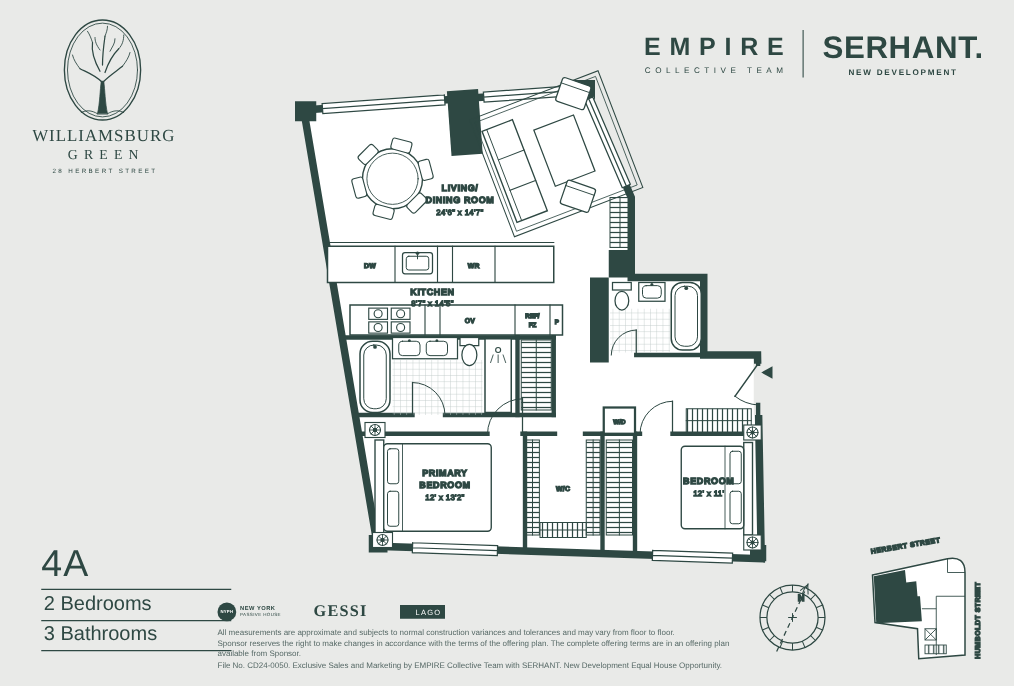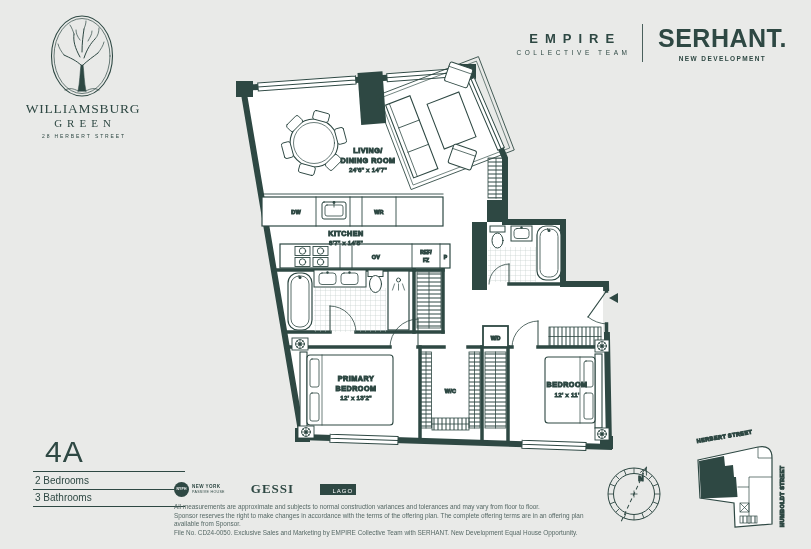--- a/index.html
+++ b/index.html
@@ -4,31 +4,31 @@
 <style>
   html,body{margin:0;padding:0;}
   body{width:811px;height:549px;background:#e9eae8;position:relative;overflow:hidden;
        font-family:"Liberation Sans",sans-serif;color:#2e4843;}
   .abs{position:absolute;}
   
   #building-logo{left:26px;top:10px;}
   
   #agency{right:24px;top:24px;display:flex;align-items:center;gap:15px;}
   #agency .primary{text-align:center;}
-  #agency .primary .name{font-size:13px;font-weight:700;letter-spacing:7px;margin-right:-7px;}
+  #agency .primary .name{font-size:20px;font-weight:700;letter-spacing:7px;margin-right:-7px;}
   #agency .primary .sub{font-size:6.5px;letter-spacing:3.6px;margin-top:3px;margin-right:-3.6px;}
   #agency .divider{width:1px;height:38px;background:#2e4843;opacity:.85;}
   #agency .secondary{text-align:center;}
   #agency .secondary .name{font-size:25px;font-weight:700;letter-spacing:.5px;}
   #agency .secondary .sub{font-size:6.5px;font-weight:600;letter-spacing:1.4px;margin-top:2px;}
   
   #unit-info{left:33px;top:435px;width:152px;}
-  #unit-info .unit-label{font-size:30px;font-weight:500;letter-spacing:1px;line-height:34px;margin-left:12px;}
+  #unit-info .unit-label{font-size:30px;font-weight:500;letter-spacing:1px;line-height:34px;}
   #unit-info .rows{border-top:1.5px solid #2e4843;margin-top:2px;}
-  #unit-info .row{border-bottom:1.5px solid #2e4843;font-size:10px;padding:2.5px 0 3px 2px;}
+  #unit-info .row{border-bottom:1.5px solid #2e4843;font-size:16px;padding:2.5px 0 3px 2px;}
   
   #cert-row{left:174px;top:480px;display:flex;align-items:center;gap:26px;height:18px;}
   #nyph{display:flex;align-items:center;gap:3px;}
   #nyph .badge{width:15px;height:15px;border-radius:50%;background:#2e4843;color:#fff;
       font-size:3.4px;font-weight:700;display:flex;align-items:center;justify-content:center;letter-spacing:.2px;}
   #nyph .txt div:first-child{font-size:4.6px;font-weight:700;letter-spacing:.4px;}
   #nyph .txt div:last-child{font-size:3.6px;letter-spacing:.3px;margin-top:1px;}
   #gessi{font-family:"Liberation Serif",serif;font-size:13px;font-weight:700;letter-spacing:1px;}
   #lago{width:36px;height:11px;background:#2e4843;color:#fff;display:flex;align-items:flex-end;
         justify-content:flex-end;padding:1px 3px;box-sizing:border-box;font-size:6px;letter-spacing:1px;}

